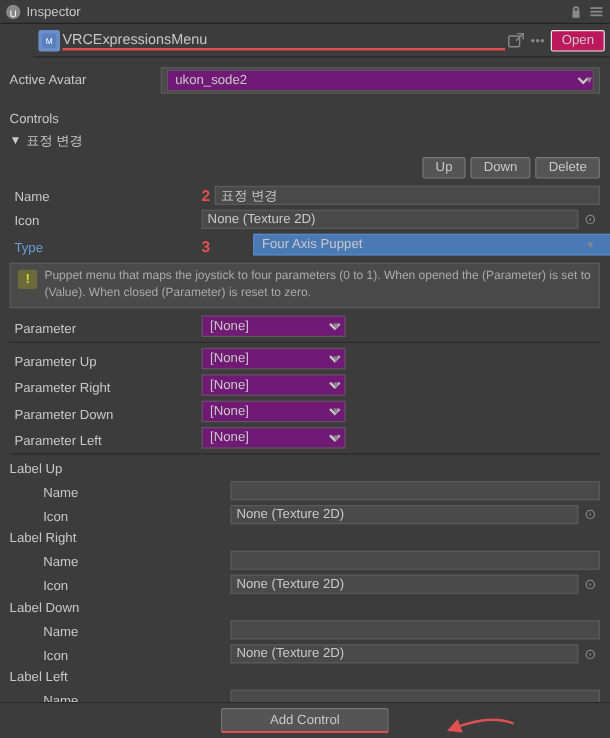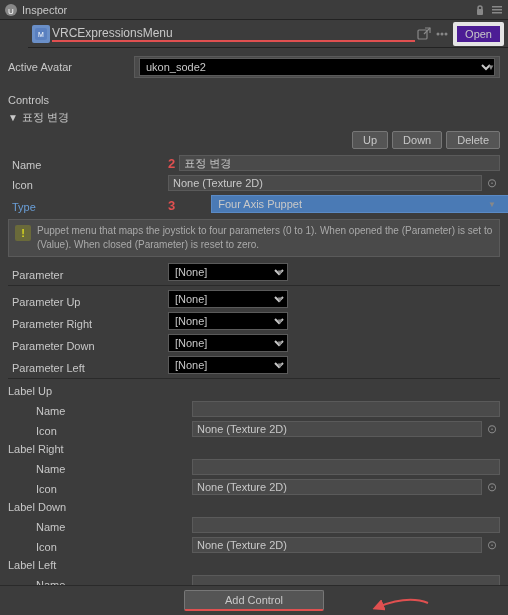--- a/index.html
+++ b/index.html
@@ -55,22 +55,22 @@
       justify-content: center;
       font-size: 10px;
     }
     .asset-name {
       color: #c8c8c8;
       font-size: 12px;
       flex: 1;
       border-bottom: 2px solid #e05050;
     }
     .open-btn {
-      background: #4c1d95;
-      border: 4px solid #e5e5e5;
+      background: #be185d;
+      border: 1px solid #e5e5e5;
       color: #c8c8c8;
       padding: 2px 8px;
       font-size: 11px;
       cursor: pointer;
       border-radius: 2px;
     }
 
     
     .content {
       background: #3c3c3c;
@@ -280,21 +280,21 @@
       border-radius: 2px;
       border-bottom: 2px solid #e05050;
     }
 
     .indented {
       padding-left: 24px;
     }
 
     select {
       width: 100%;
-      background: #000000;
+      background: #701a75;
       border: 1px solid #5a5a5a;
       color: #c8c8c8;
       font-size: 11px;
       padding: 1px 2px;
       height: 18px;
     }
 
     .whole-page {
       position: relative;
       width: 508px;

